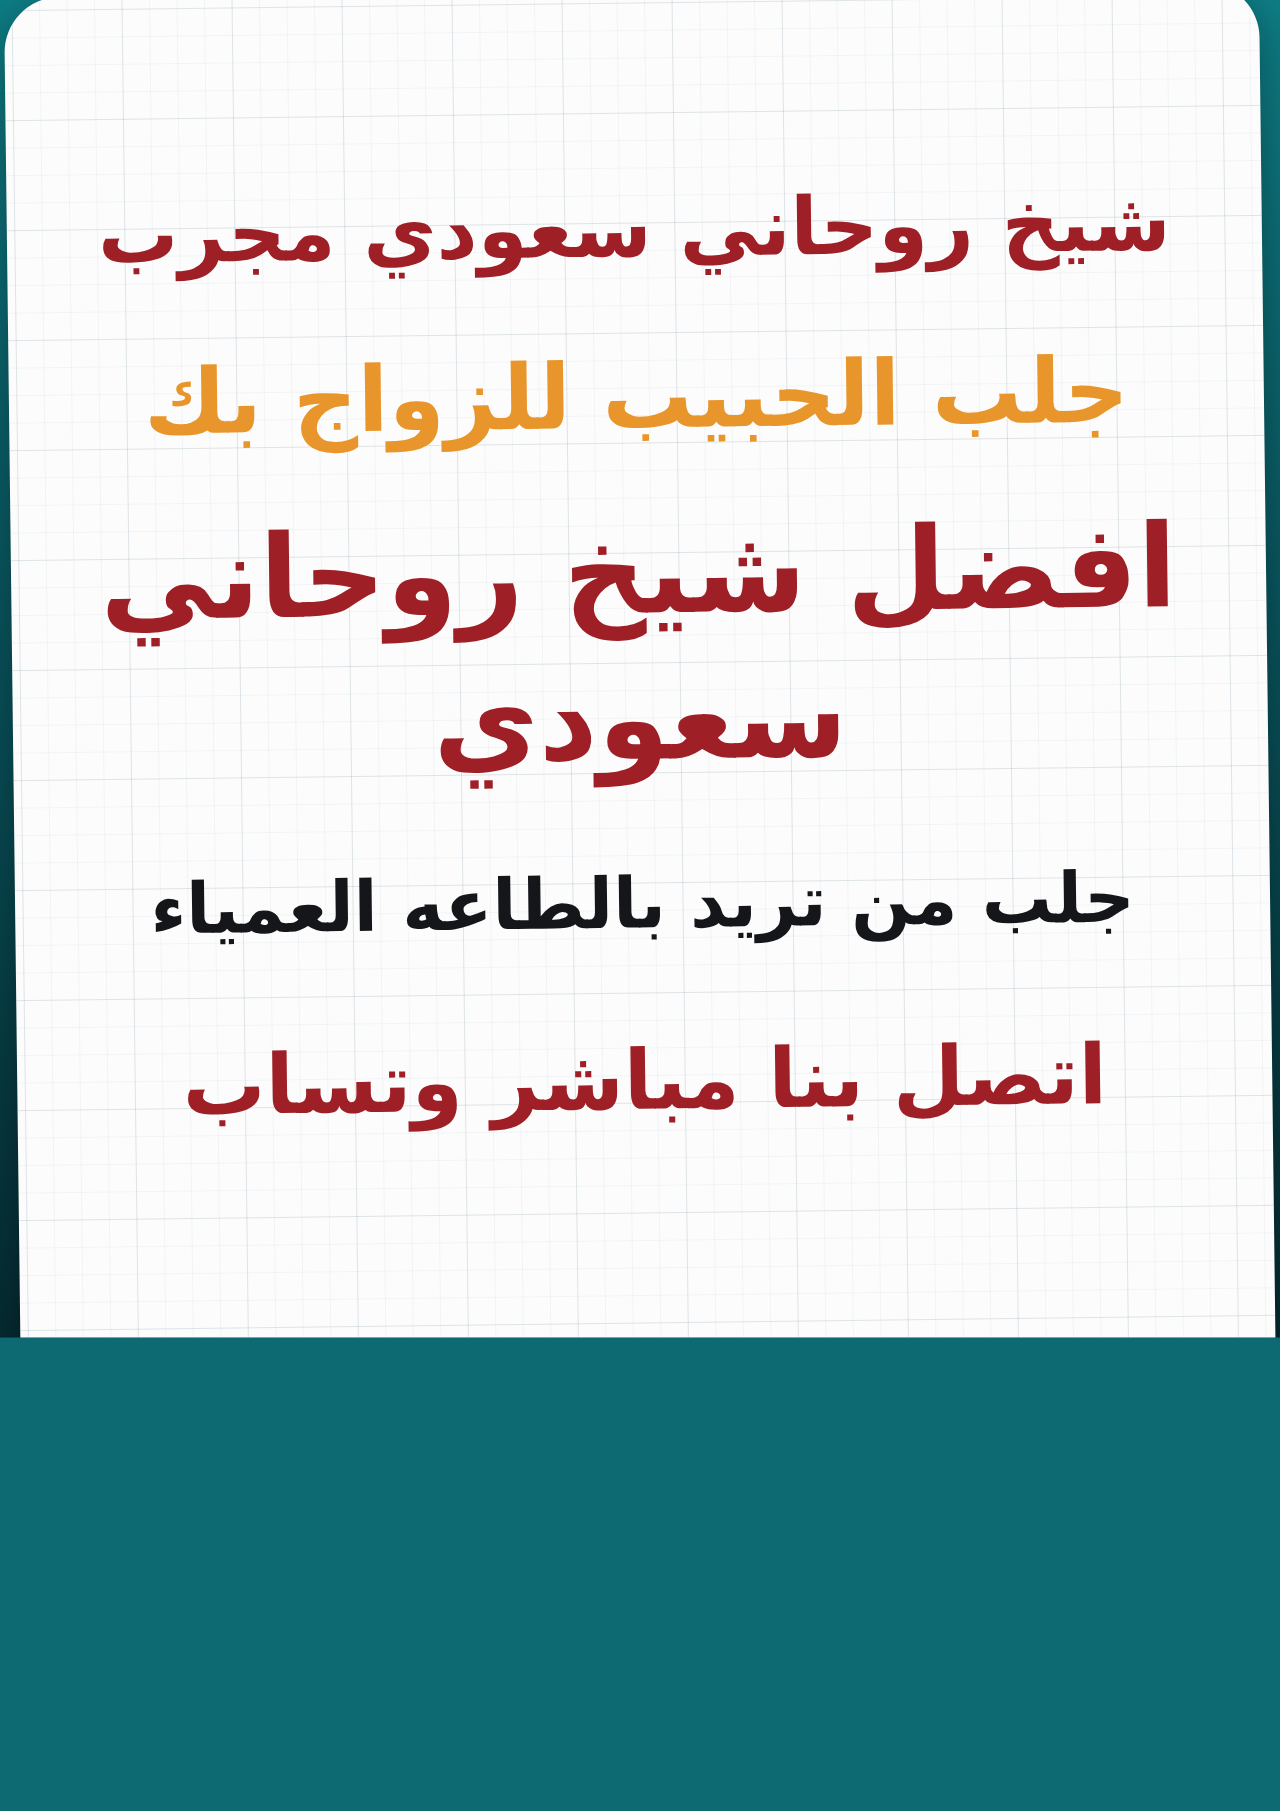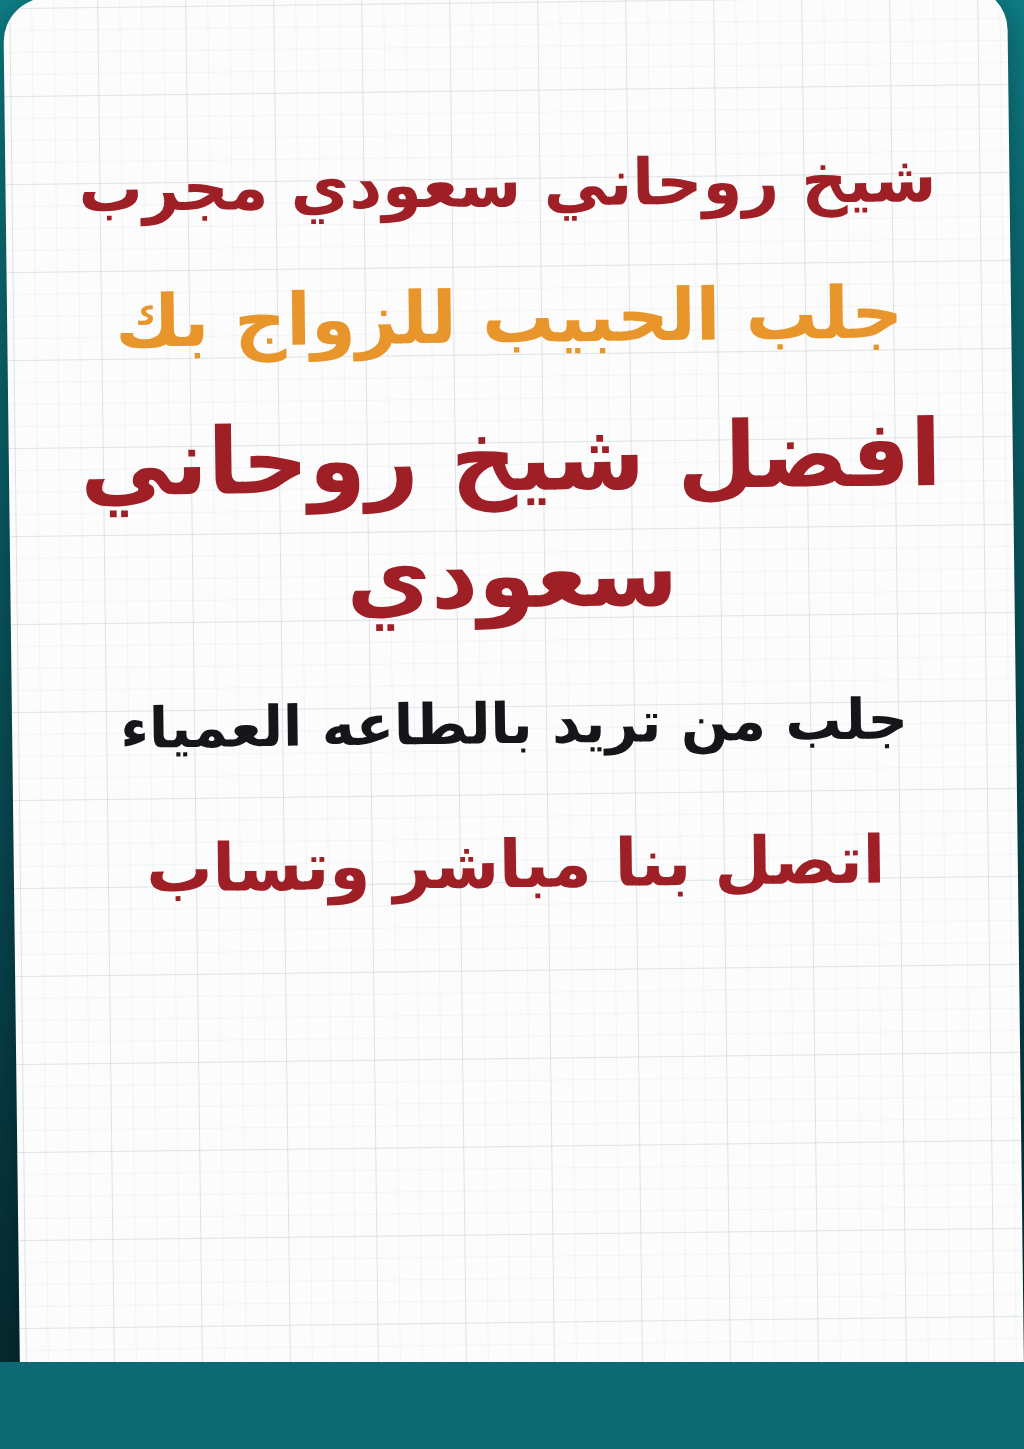--- a/index.html
+++ b/index.html
@@ -8,21 +8,21 @@
     width: 1024px;
     height: 1449px;
     overflow: hidden;
     background: #0d6a72;
     font-family: "DejaVu Sans", sans-serif;
   }
 
   #canvas {
     position: relative;
     width: 1024px;
-    height: 1362px;
+    height: 1070px;
     background: linear-gradient(180deg, #0e7d85 0%, #0a5a63 40%, #073f47 75%, #052b31 100%);
     overflow: hidden;
   }
 
   
   #paper {
     position: absolute;
     left: 12px;
     top: -8px;
     width: 1004px;

